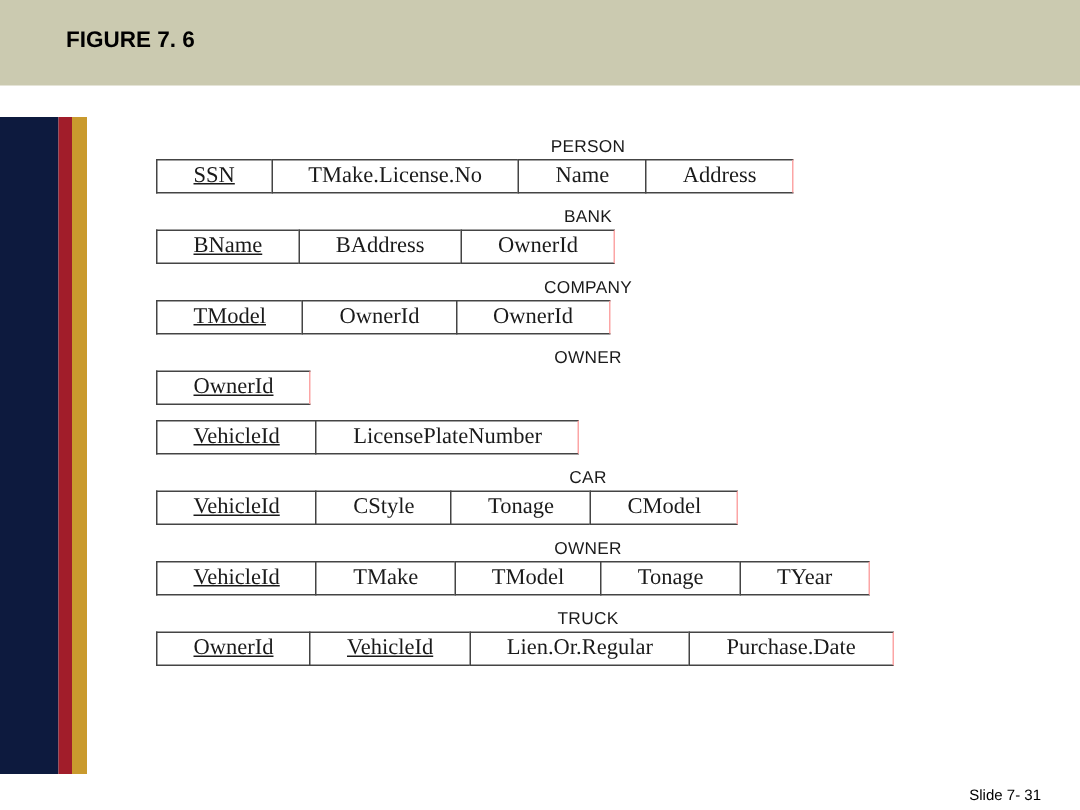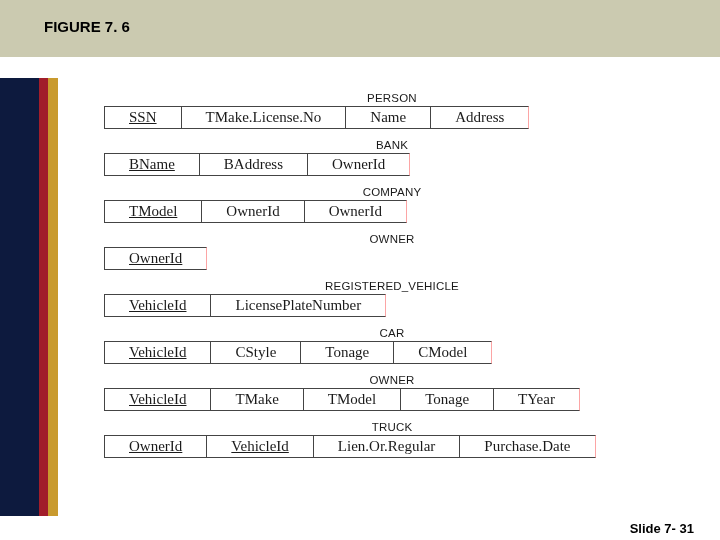--- a/index.html
+++ b/index.html
@@ -42,22 +42,22 @@
     font-size: 15px;
     white-space: nowrap;
     font-family: Liberation Serif, serif;
   }
   .attr:last-child { border-right: 1px solid #fca5a5; }
   .attr.pk { text-decoration: underline; }
   .footer {
     position: absolute;
     right: 26px;
     bottom: 4px;
-    font-size: 13px;
-    font-weight: bold;
+    font-size: 10px;
+    font-weight: normal;
     color: #000;
   }
 </style>
 </head>
 <body>
 
 <div class="slide">
 
   <div class="header">
     <div class="fig-num">FIGURE 7. 6</div>
@@ -101,21 +101,20 @@
       </div>
 
       <div class="relation">
         <div class="rel-name">OWNER</div>
         <div class="attr-row">
           <div class="attr pk">OwnerId</div>
         </div>
       </div>
 
       <div class="relation">
-        <div class="rel-name">REGISTERED_VEHICLE</div>
         <div class="attr-row">
           <div class="attr pk">VehicleId</div>
           <div class="attr">LicensePlateNumber</div>
         </div>
       </div>
 
       <div class="relation">
         <div class="rel-name">CAR</div>
         <div class="attr-row">
           <div class="attr pk">VehicleId</div>

